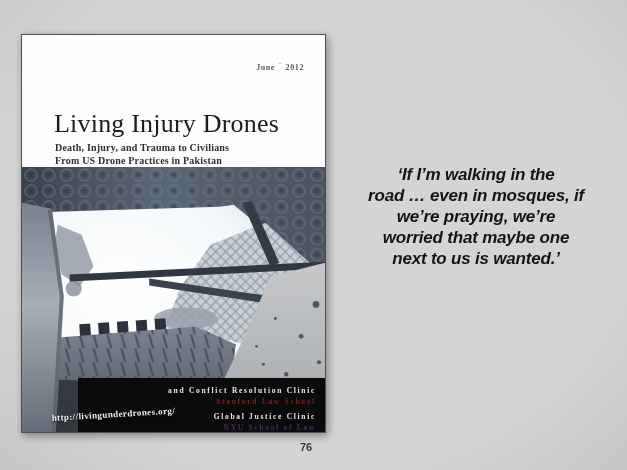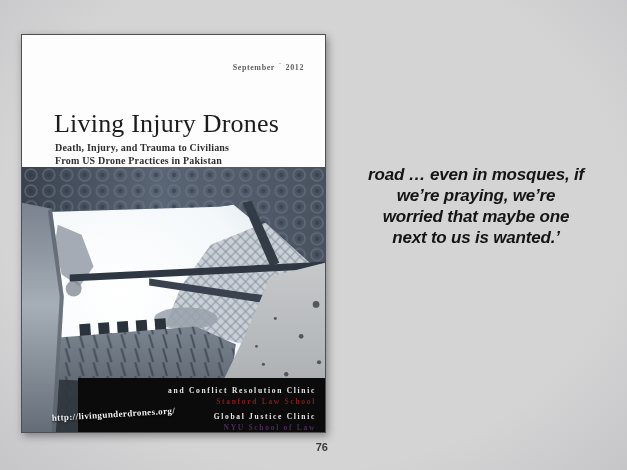--- a/index.html
+++ b/index.html
@@ -71,34 +71,34 @@
     position:absolute;left:362px;top:164px;width:228px;
     font-family:"Liberation Sans", sans-serif;
     font-size:17px;font-weight:bold;font-style:italic;
     color:var(--quote_black);
     text-align:center;line-height:21px;
     letter-spacing:-0.2px;
   }
   
   .page-number{
     position:absolute;left:284px;top:441px;width:44px;
-    text-align:right;
+    text-align:center;
     font-family:"Liberation Sans", sans-serif;
     font-size:11px;font-weight:bold;color:var(--page_number_gray);
   }
 </style>
 </head>
 <body>
 
 <div style="position:absolute;inset:0;">
 
   <div class="cover">
 
     <div class="cover-date">
-      <span>September</span><span class="sep">·</span><span>2012</span>
+      <span>June</span><span class="sep">·</span><span>2012</span>
     </div>
 
     <div class="cover-title">Living Injury Drones</div>
 
     <div class="cover-subtitle">
       <div>Death, Injury, and Trauma to Civilians</div>
       <div>From US Drone Practices in Pakistan</div>
     </div>
 
     <div class="photo">
@@ -191,20 +191,21 @@
       <div class="clinic white">and Conflict Resolution Clinic</div>
       <div class="clinic stanford">Stanford Law School</div>
       <div class="clinic white gap">Global Justice Clinic</div>
       <div class="clinic nyu">NYU School of Law</div>
     </div>
 
     <div class="cover-url">http://livingunderdrones.org/</div>
   </div>
 
   <div class="quote">
+    <div>‘If I’m walking in the</div>
     <div>road … even in mosques, if</div>
     <div>we’re praying, we’re</div>
     <div>worried that maybe one</div>
     <div>next to us is wanted.’</div>
   </div>
 
   <div class="page-number">76</div>
 </div>
 
 </body></html>

